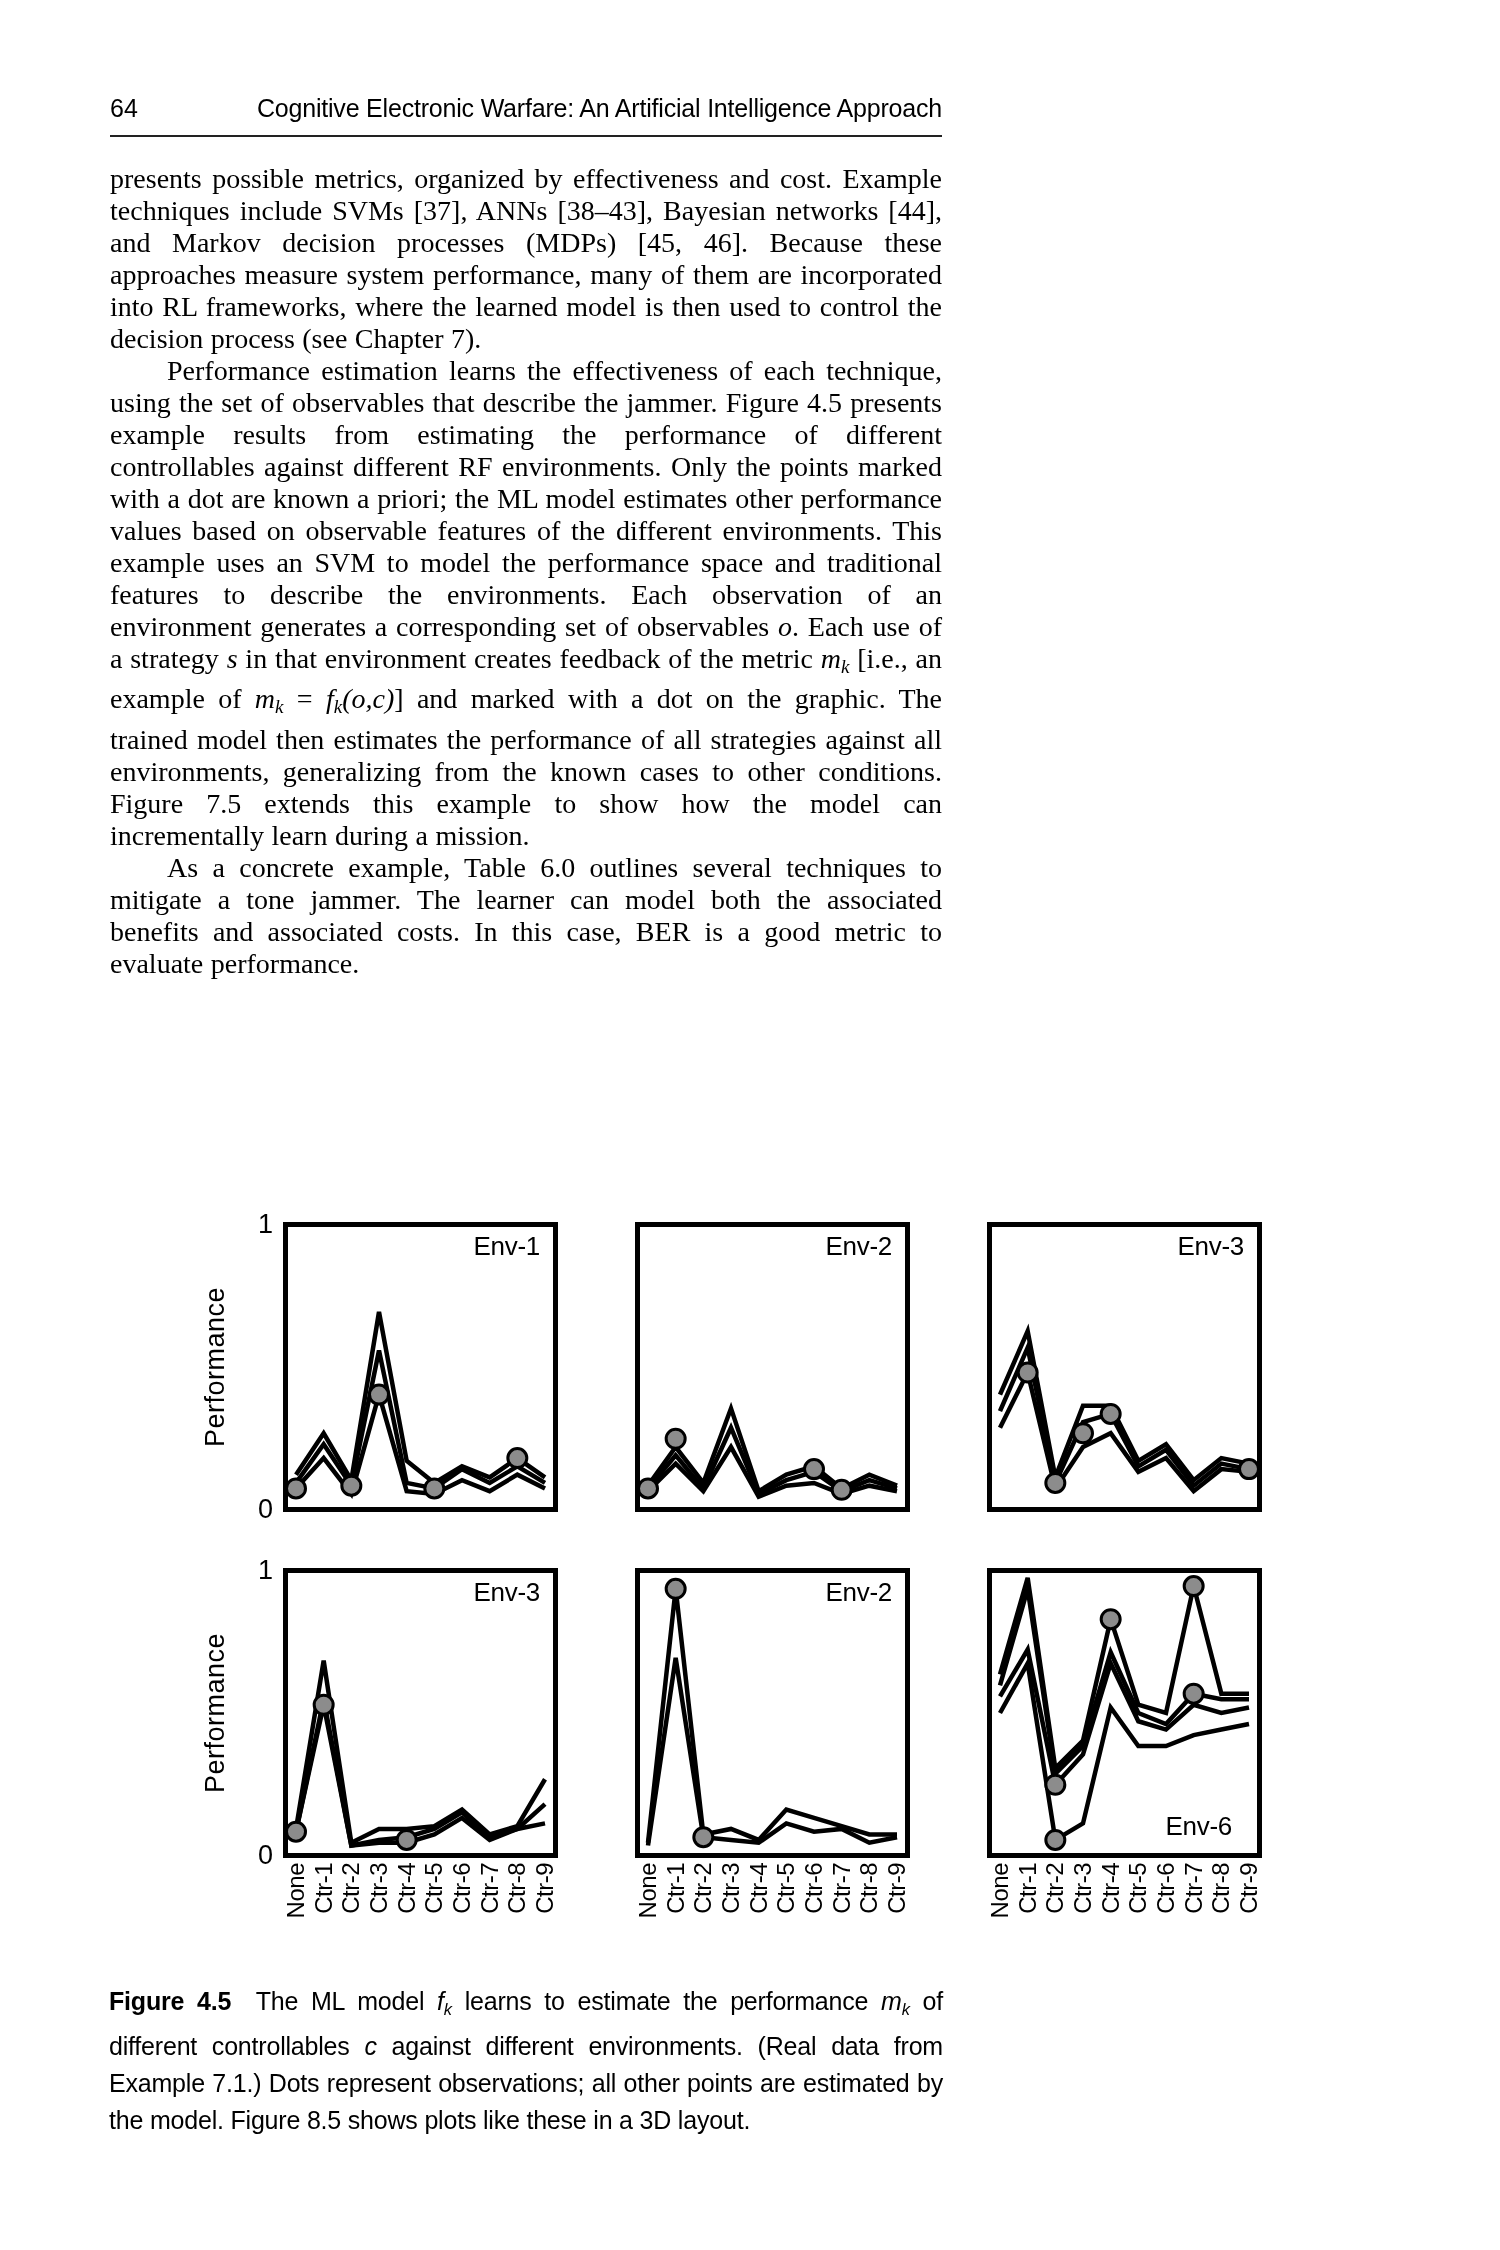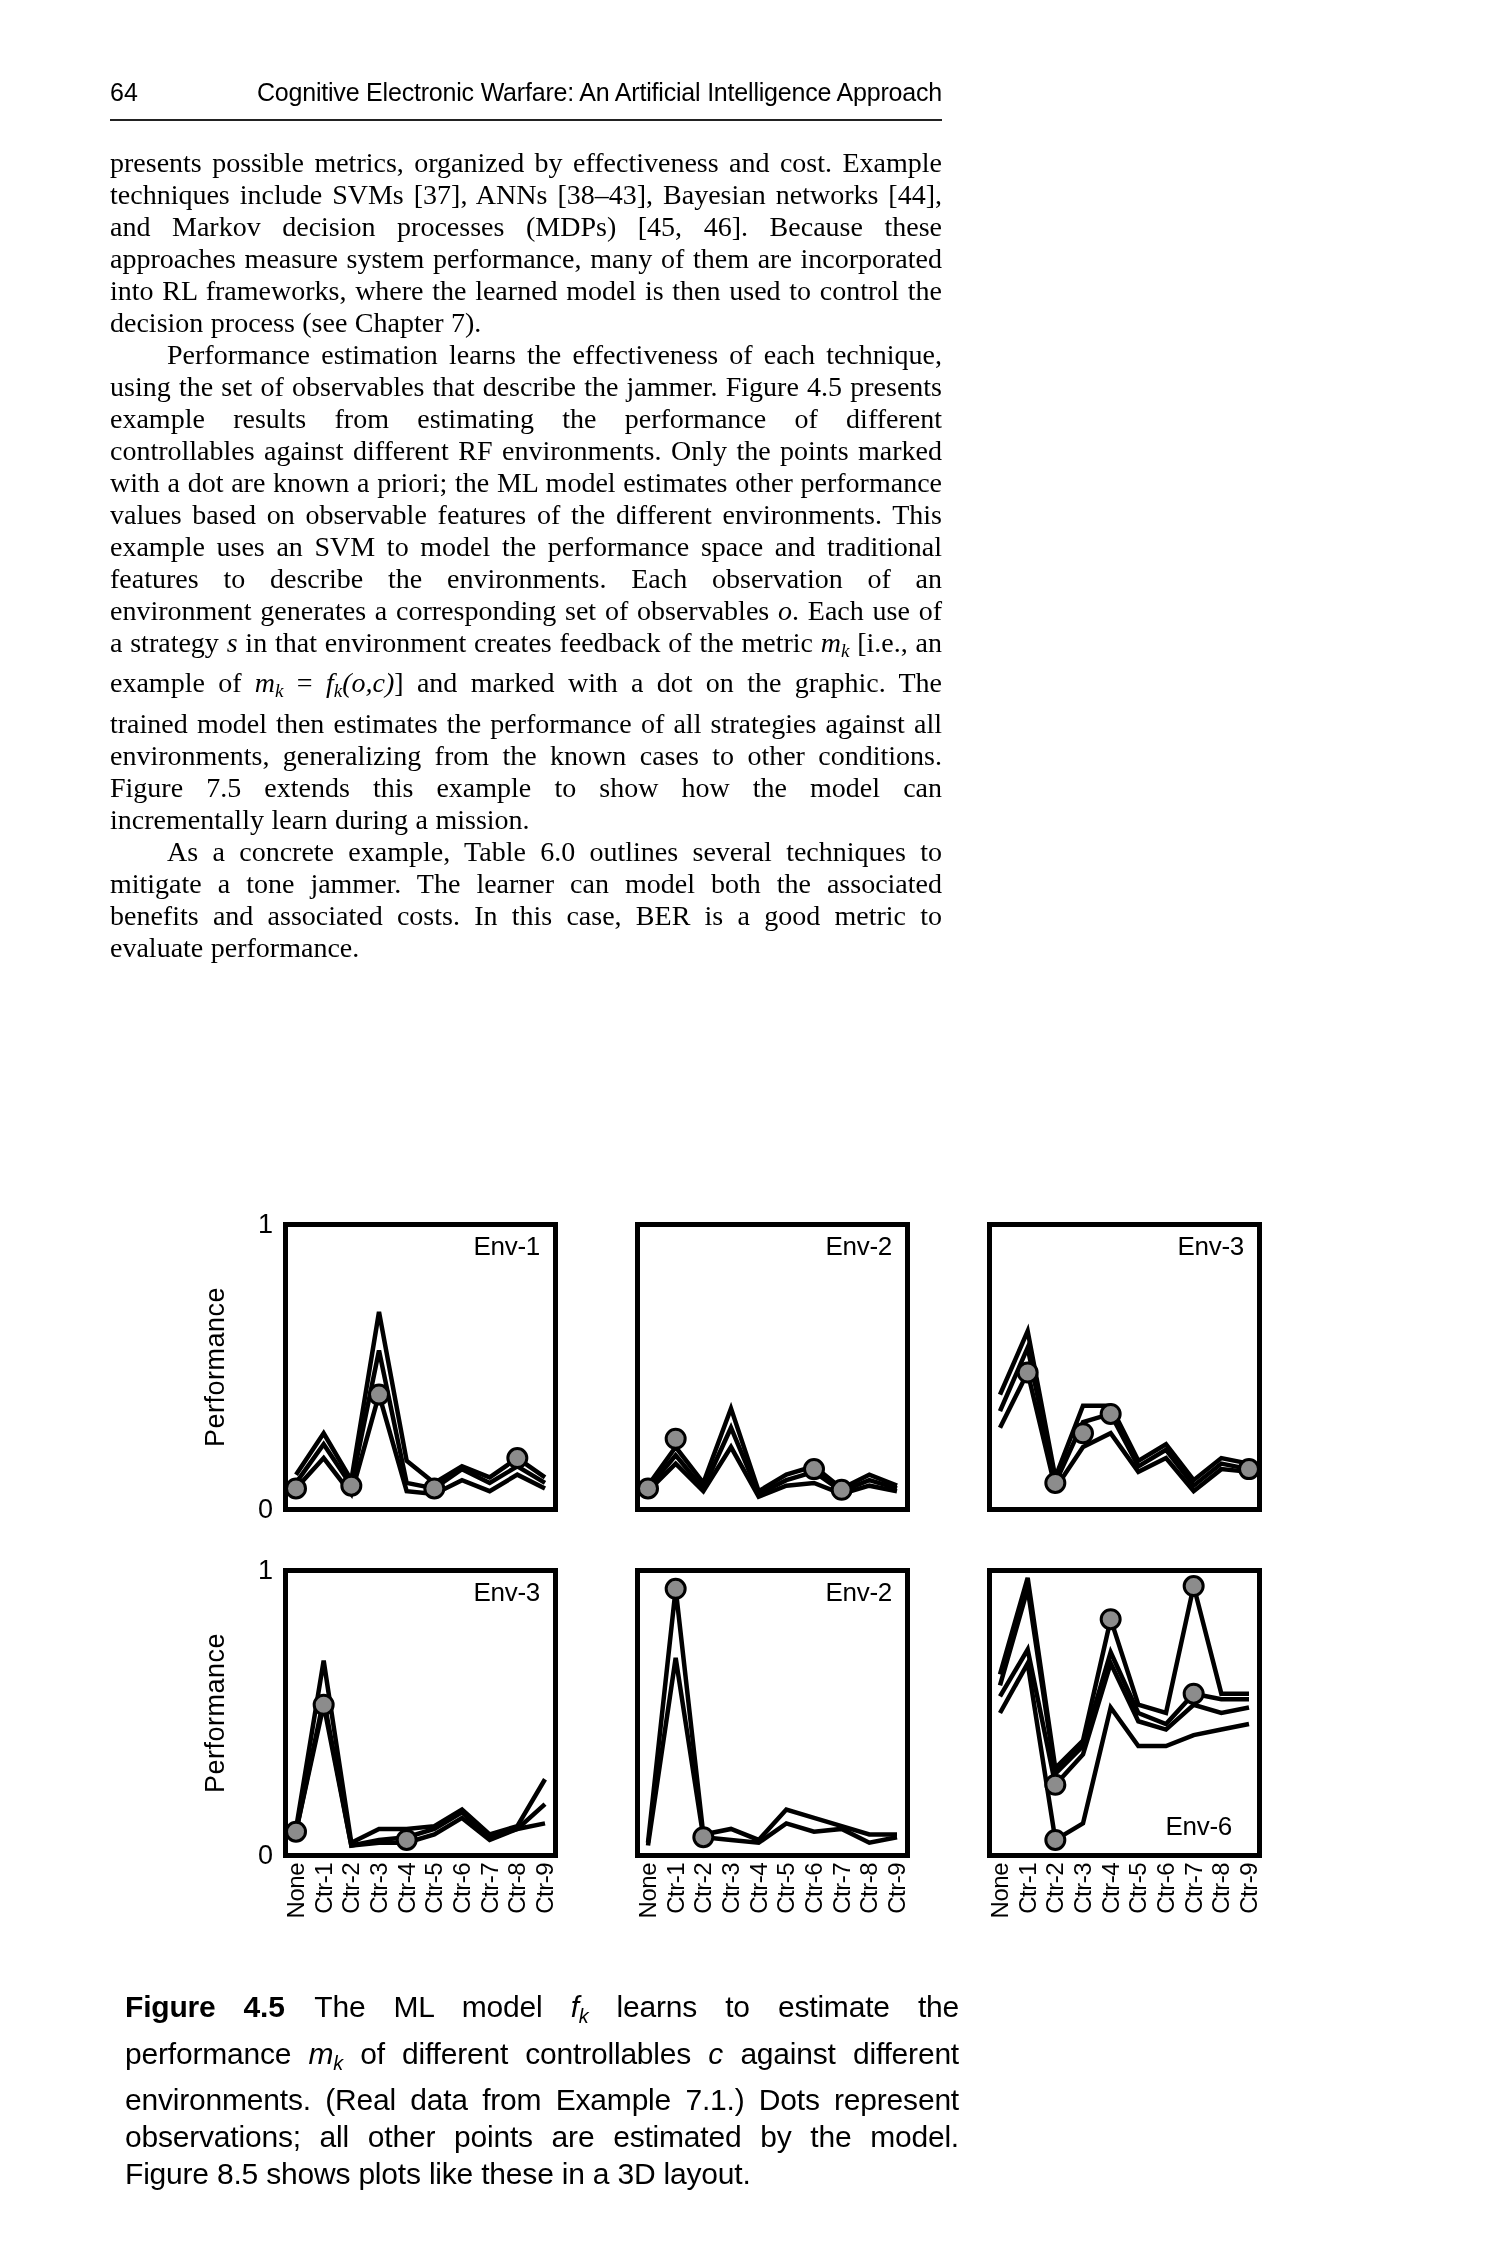--- a/index.html
+++ b/index.html
@@ -1,20 +1,20 @@
 <!DOCTYPE html>
 <html><head>
 <meta charset="utf-8">
 <style>
   html,body{margin:0;padding:0;background:#ffffff;}
   body{position:relative;width:1500px;height:2250px;color:#000;
        font-family:"Liberation Serif",serif;overflow:hidden;}
 
   
-  .text-col{position:absolute;left:110px;top:78px;width:832px;}
+  .text-col{position:absolute;left:110px;top:94px;width:832px;}
   .pagehead{display:flex;align-items:baseline;
             font-family:"Liberation Sans",sans-serif;font-size:25px;}
   .pagenum{flex:0 0 auto;}
   .runtitle{flex:1 1 auto;text-align:right;letter-spacing:-0.2px;}
   .headrule{border-top:2px solid #222;margin-top:12px;margin-bottom:26px;}
 
   .para{font-size:28px;line-height:32px;text-align:justify;margin:0;
         word-spacing:0.5px;}
   .para.indent{text-indent:57px;}
   .seg-i{font-style:italic;}
@@ -39,22 +39,22 @@
             font-family:"Liberation Sans",sans-serif;font-size:26px;
             letter-spacing:-0.3px;background:#fff;padding:0 2px;}
   .envlabel.label-bottom{top:auto;bottom:16px;right:28px;}
   .xticks{position:absolute;left:0;top:295px;width:275px;height:80px;}
   .xticks span{position:absolute;top:0;width:28px;text-align:left;
                writing-mode:vertical-rl;transform:rotate(180deg);
                font-family:"Liberation Sans",sans-serif;font-size:24px;
                letter-spacing:-0.5px;white-space:nowrap;}
 
   
-  .caption{position:absolute;left:125px;top:1958px;width:834px;
-           font-family:"Liberation Sans",sans-serif;font-size:30px;
+  .caption{position:absolute;left:109px;top:1958px;width:834px;
+           font-family:"Liberation Sans",sans-serif;font-size:25px;
            line-height:37px;text-align:justify;letter-spacing:-0.2px;}
   .caption .seg-sub{font-size:66%;}
 </style>
 </head>
 <body>
 
 <div class="text-col">
   <div class="pagehead">
     <span class="pagenum">64</span>
     <span class="runtitle">Cognitive Electronic Warfare: An Artificial Intelligence Approach</span>

